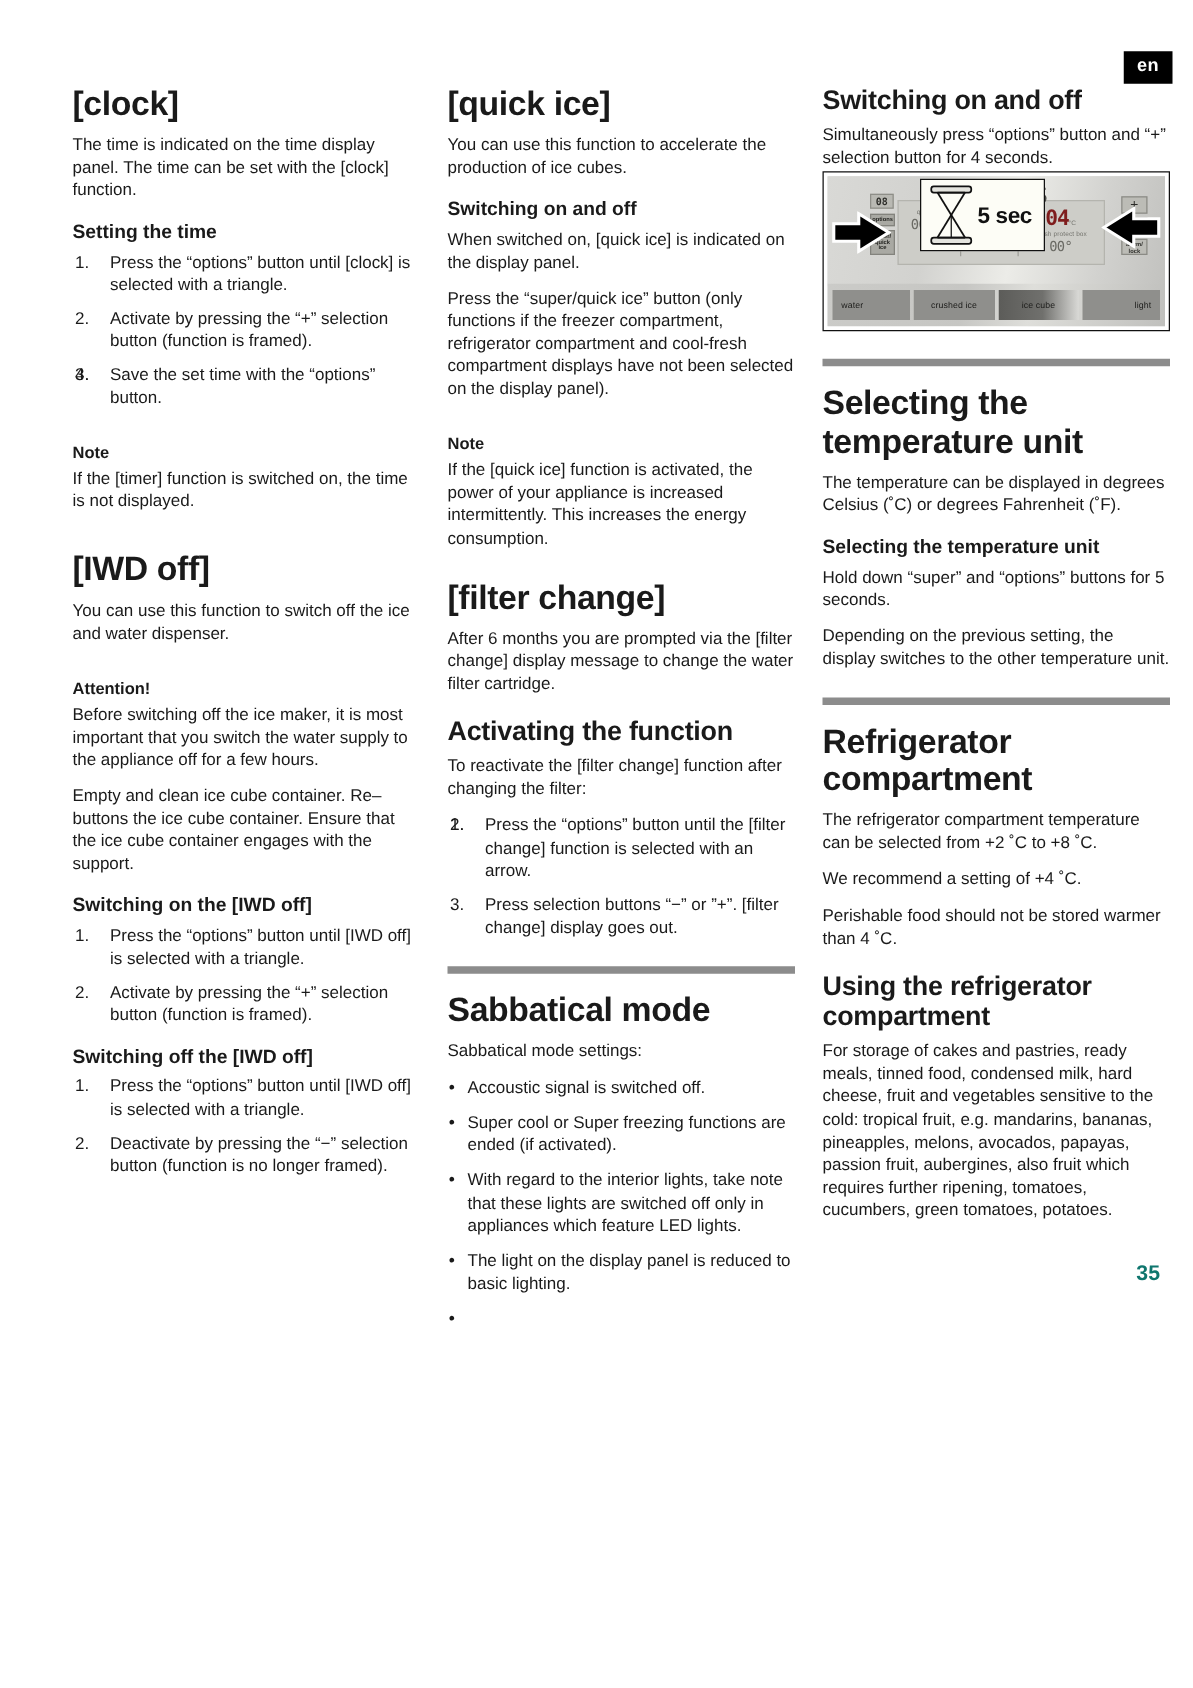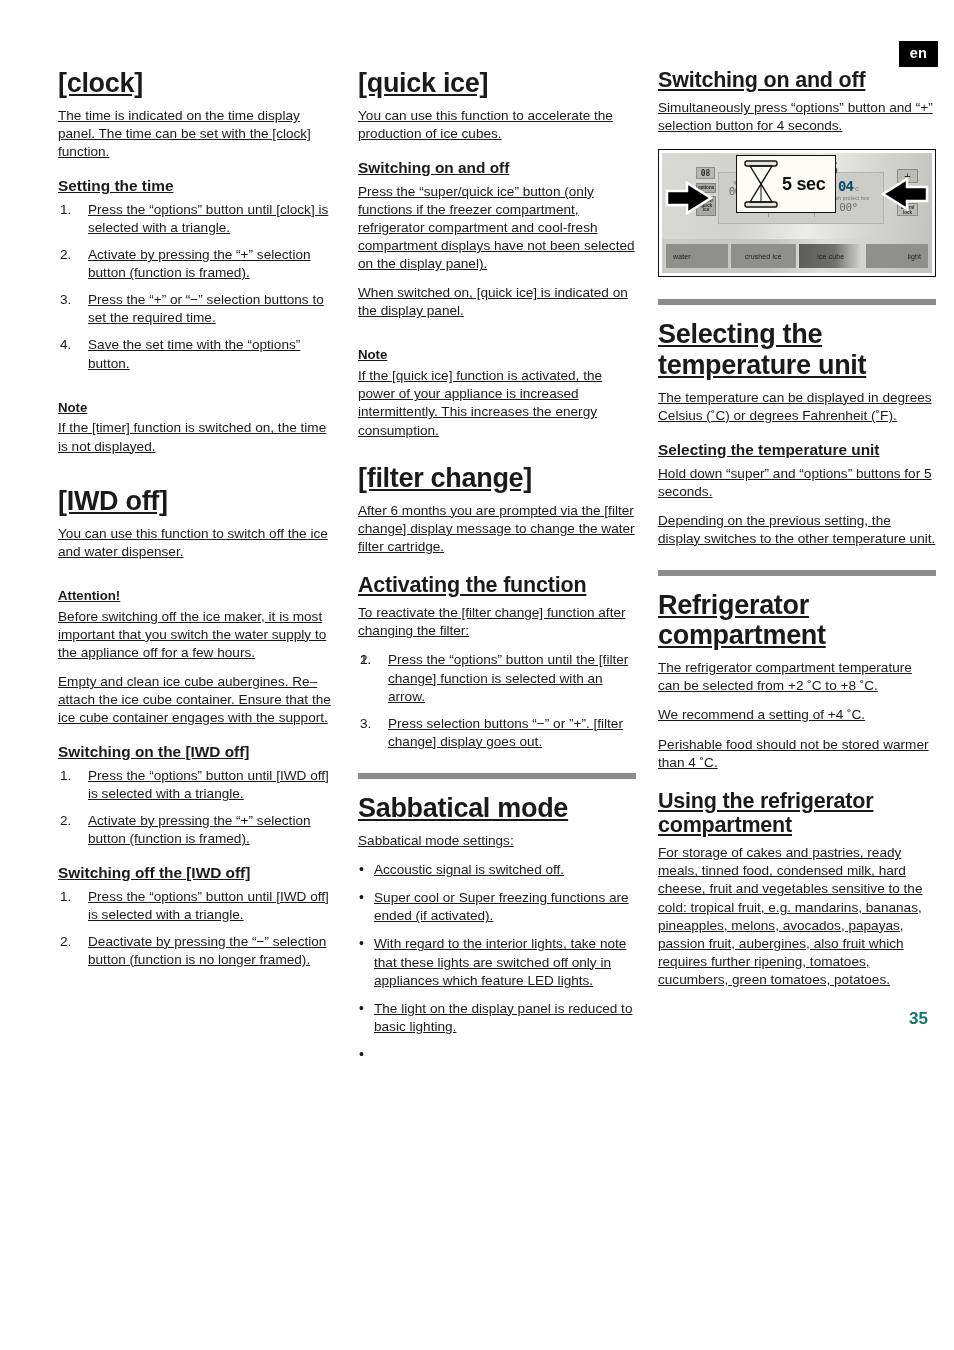--- a/index.html
+++ b/index.html
@@ -38,21 +38,20 @@
 
   
   .columns {
     position: absolute;
     left: 42px;
     top: 68px;
     width: 880px;
     display: flex;
     gap: 22px;
     align-items: flex-start;
-    text-decoration: underline;
   }
   .col {
     width: 278px;
     flex: 0 0 278px;
   }
 
   
   h1.chapter {
     font-size: 27px;
     font-weight: bold;
@@ -135,21 +134,21 @@
   
   .rule {
     height: 6px;
     background: #8c8c8c;
     margin: 22px 0 14px 0;
     width: 100%;
   }
 
   
   .figure {
-    margin: 14px 0 0 0;
+    margin: 2px 0 0 0;
     width: 278px;
     height: 128px;
     border: 1.5px solid #111;
     background: #ffffff;
     padding: 3px;
     box-sizing: border-box;
     position: relative;
   }
   .panel {
     position: relative;
@@ -190,23 +189,23 @@
     width: 1px;
     background: #9d9d97;
   }
   .lcd-cell {
     position: absolute;
     text-align: center;
     color: #6e6e68;
   }
   .seg-big {
     font-family: "DejaVu Sans Mono", monospace;
-    font-size: 14px;
-    font-weight: bold;
-    color: #0c4a6e;
+    font-size: 17px;
+    font-weight: bold;
+    color: #7f1d1d;
     letter-spacing: -1px;
   }
   .seg-small {
     font-size: 5.2px;
     color: #74746e;
     letter-spacing: 0.1px;
     white-space: nowrap;
   }
   .seg-mid {
     font-family: "DejaVu Sans Mono", monospace;
@@ -367,35 +366,35 @@
 
     <div class="col">
 
       <h1 class="chapter">[clock]</h1>
       <p class="body">The time is indicated on the time display panel. The time can be set with the [clock] function.</p>
 
       <h3 class="sub">Setting the time</h3>
       <ol class="numlist">
         <li><span class="num">1.</span><span>Press the “options” button until [clock] is selected with a triangle.</span></li>
         <li><span class="num">2.</span><span>Activate by pressing the “+” selection button (function is framed).</span></li>
-        <li><span class="num">3.</span><span>Press the “+” or “−” selection buttons to set the required time.</span></li>
+        <li><span class="num">3.</span></li>
         <li><span class="num">4.</span><span>Save the set time with the “options” button.</span></li>
       </ol>
 
       <h4 class="note">Note</h4>
       <p class="body">If the [timer] function is switched on, the time is not displayed.</p>
 
       <div class="spacer-lg"></div>
 
       <h1 class="chapter">[IWD off]</h1>
       <p class="body">You can use this function to switch off the ice and water dispenser.</p>
 
       <h4 class="note">Attention!</h4>
       <p class="body">Before switching off the ice maker, it is most important that you switch the water supply to the appliance off for a few hours.</p>
-      <p class="body">Empty and clean ice cube aubergines. Re–attach the ice cube container. Ensure that the ice cube container engages with the support.</p>
+      <p class="body">Empty and clean ice cube container. Re–buttons the ice cube container. Ensure that the ice cube container engages with the support.</p>
 
       <h3 class="sub">Switching on the [IWD off]</h3>
       <ol class="numlist">
         <li><span class="num">1.</span><span>Press the “options” button until [IWD off] is selected with a triangle.</span></li>
         <li><span class="num">2.</span><span>Activate by pressing the “+” selection button (function is framed).</span></li>
       </ol>
 
       <h3 class="sub">Switching off the [IWD off]</h3>
       <ol class="numlist">
         <li><span class="num">1.</span><span>Press the “options” button until [IWD off] is selected with a triangle.</span></li>
@@ -403,22 +402,22 @@
       </ol>
 
     </div>
 
     <div class="col">
 
       <h1 class="chapter">[quick ice]</h1>
       <p class="body">You can use this function to accelerate the production of ice cubes.</p>
 
       <h3 class="sub">Switching on and off</h3>
+      <p class="body">When switched on, [quick ice] is indicated on the display panel.</p>
       <p class="body">Press the “super/quick ice” button (only functions if the freezer compartment, refrigerator compartment and cool-fresh compartment displays have not been selected on the display panel).</p>
-      <p class="body">When switched on, [quick ice] is indicated on the display panel.</p>
 
       <h4 class="note">Note</h4>
       <p class="body">If the [quick ice] function is activated, the power of your appliance is increased intermittently. This increases the energy consumption.</p>
 
       <div class="spacer-md"></div>
 
       <h1 class="chapter">[filter change]</h1>
       <p class="body">After 6 months you are prompted via the [filter change] display message to change the water filter cartridge.</p>
 
       <div class="spacer-sm"></div>

